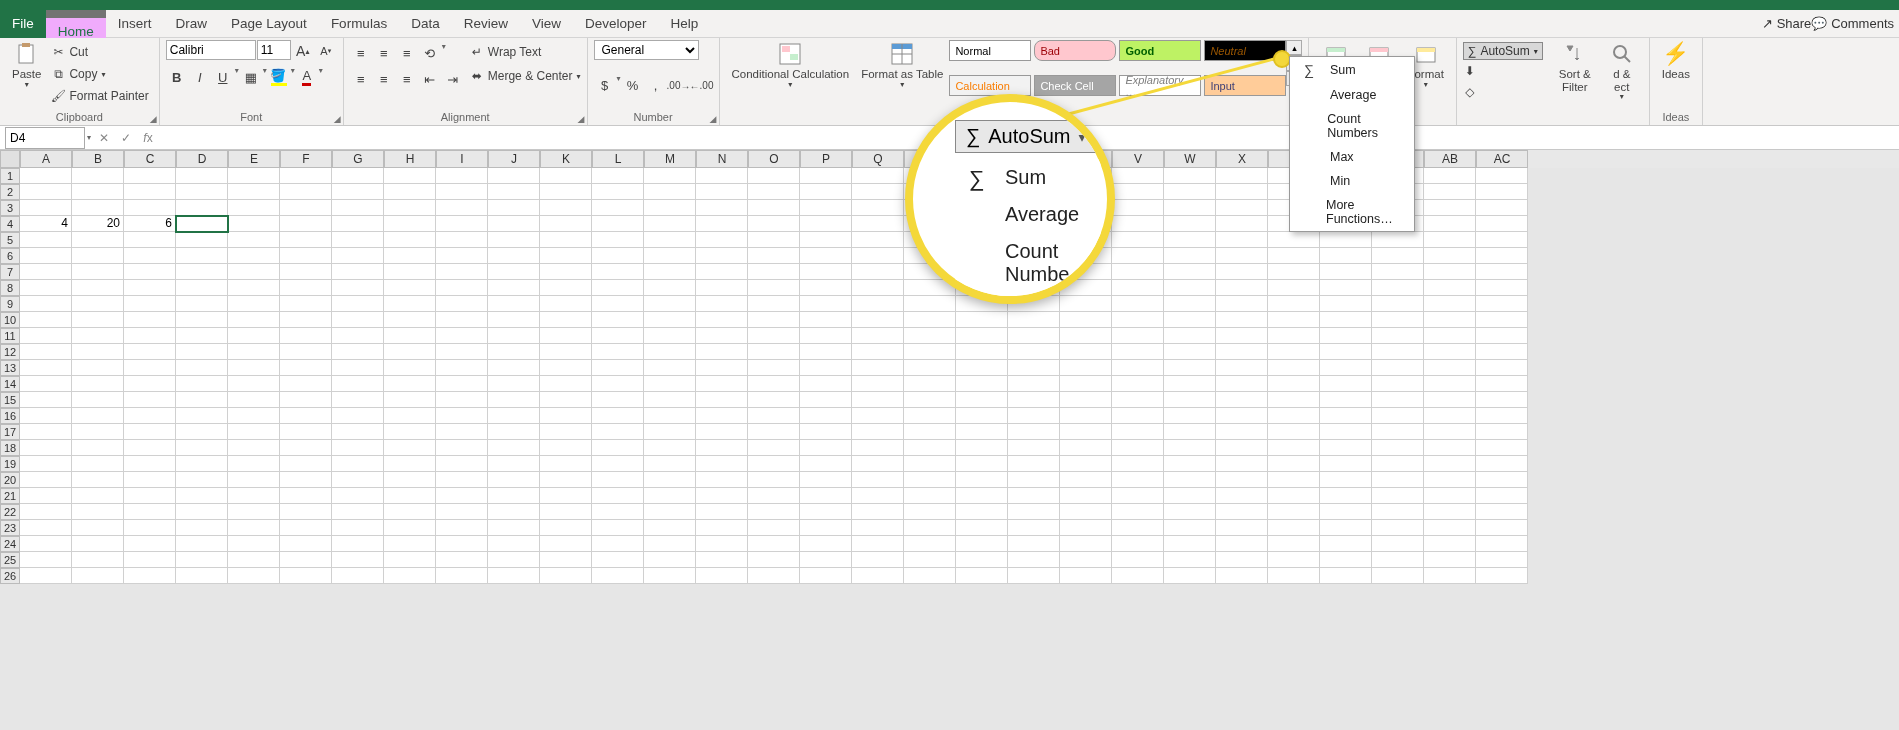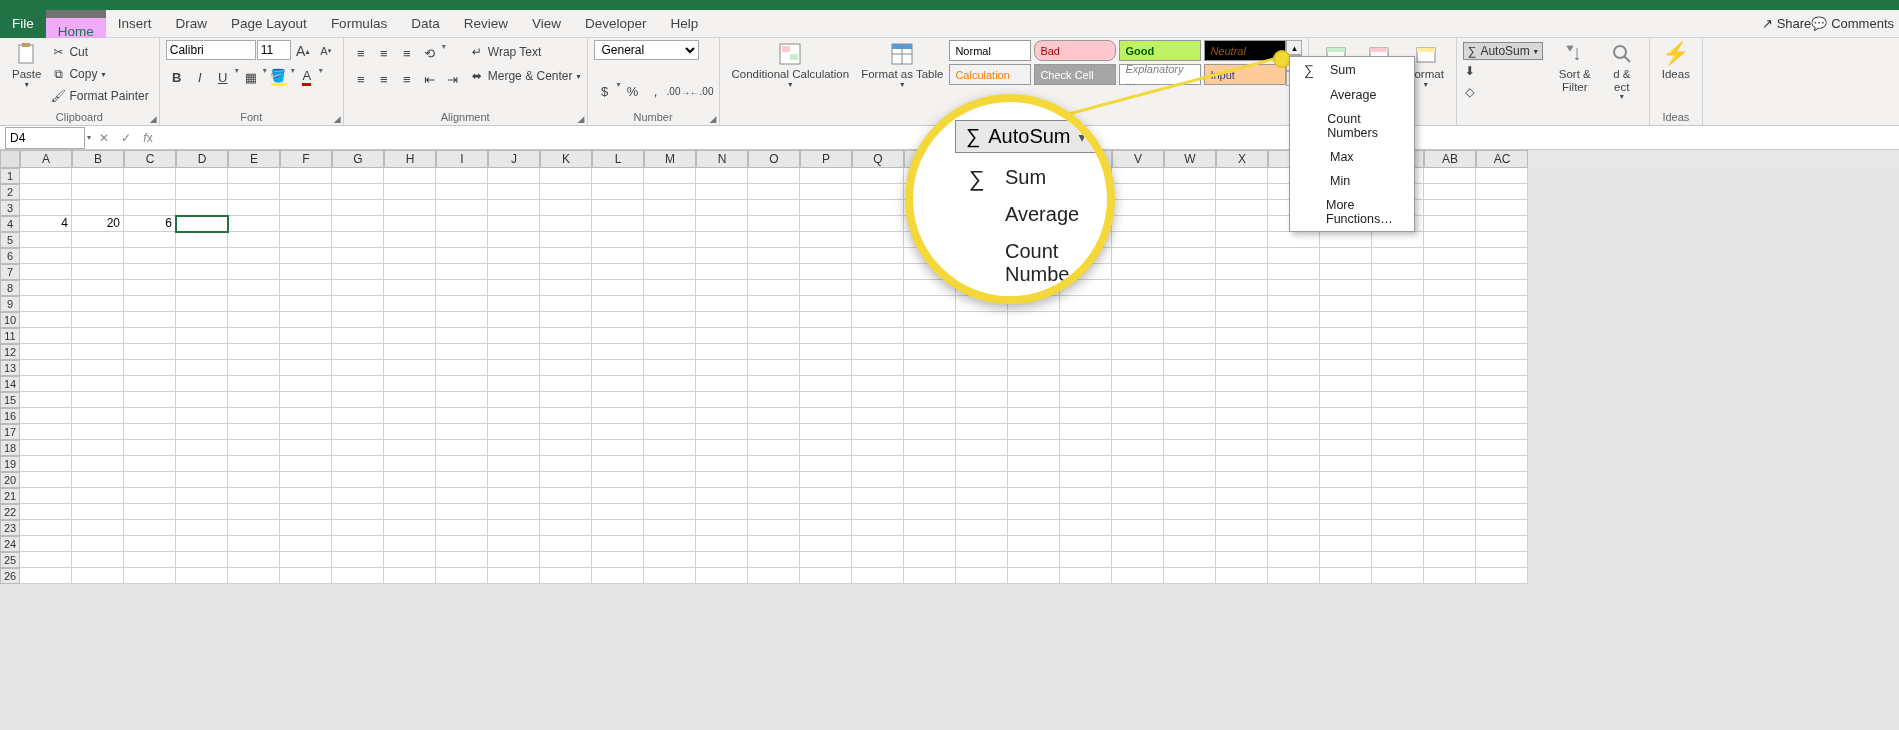--- a/index.html
+++ b/index.html
@@ -30,21 +30,21 @@
 .mini-icn { width: 14px; height: 14px; display: inline-flex; align-items: center; justify-content: center; font-size: 12px; }
 
 
 .font-select { font-size: 12px; border: 1px solid #aaa; background: #fff; height: 20px; padding: 0 3px; }
 .font-select.name { width: 90px; }
 .font-select.size { width: 34px; }
 .icon-btn { width: 22px; height: 22px; display: inline-flex; align-items: center; justify-content: center; font-size: 13px; color: #444; cursor: pointer; }
 .icon-row { display: flex; align-items: flex-start; gap: 1px; }
 
 
-.style-gallery { display: flex; flex-direction: column; gap: 3px; }
+.style-gallery { display: flex; flex-direction: column; gap: 14px; }
 .style-row { display: flex; gap: 3px; }
 .style-cell { width: 82px; height: 21px; border: 1px solid #999; font-size: 11px; padding: 2px 5px; display: flex; align-items: center; cursor: pointer; }
 .style-normal { background: #fff; color: #000; }
 .style-bad { background: #ffc7ce; color: #9c0006; border-radius: 8px; }
 .style-good { background: #bef264; color: #006100; font-weight: bold; }
 .style-neutral { background: #000000; color: #9c5700; font-style: italic; }
 .style-calc { background: #f2f2f2; color: #fa7d00; }
 .style-check { background: #a5a5a5; color: #fff; }
 .style-explain { background: #fff; color: #7f7f7f; font-style: italic; }
 .style-input { background: #ffcc99; color: #3f3f76; }
@@ -204,21 +204,21 @@
             <span>Merge &amp; Center</span> 
             <span style="font-size:8px;">▾</span>
           </div>
       </div>
     </div>
     <div class="group-label">Alignment</div>
     <span class="group-dialog">◢</span>
   </div>
 
   <div class="group">
-    <div class="group-body" style="flex-direction:column;gap:20px;">
+    <div class="group-body" style="flex-direction:column;gap:14px;">
       <select class="font-select" style="width:105px;"><option>General</option></select>
       <div class="icon-row">
         <span class="icon-btn">$</span>
           <span style="font-size:8px;color:#666;">▾</span>
         <span class="icon-btn">%</span>
         <span class="icon-btn">,</span>
         <span class="icon-btn" style="font-size:10px;">.00→</span>
         <span class="icon-btn" style="font-size:10px;">←.00</span>
       </div>
     </div>

